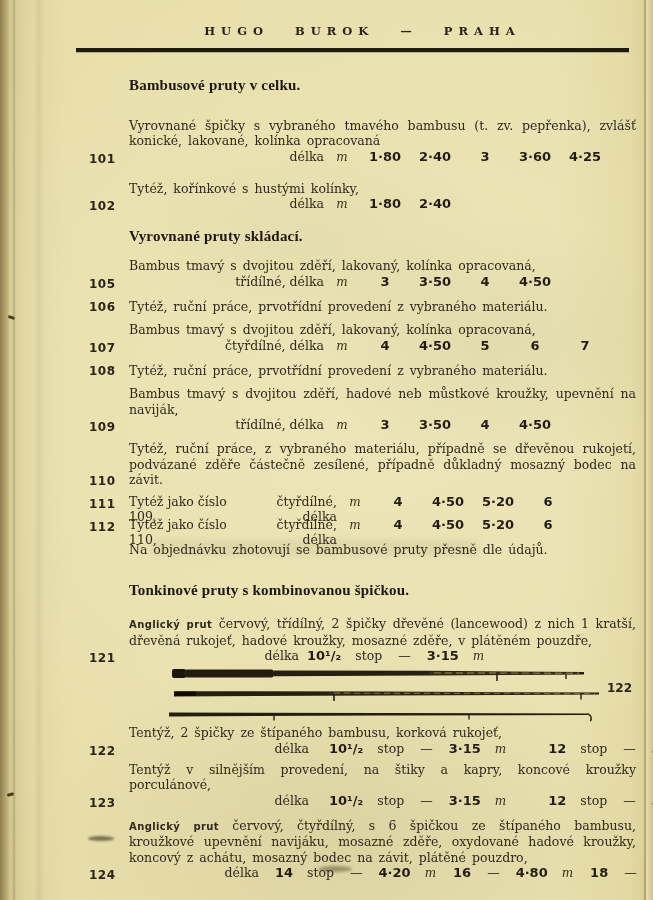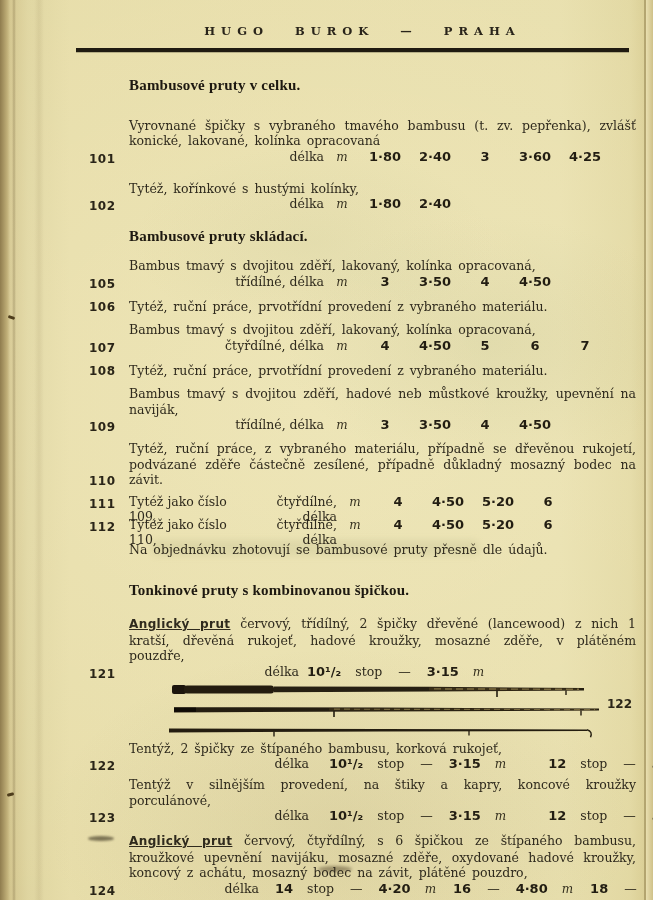--- a/index.html
+++ b/index.html
@@ -42,21 +42,21 @@
      color:#1d1810;margin:0 0 0 40px;letter-spacing:.2px;}
   .h1-a{margin-top:22px;}
   .h1-b{margin-top:12px;}
   .h1-c{margin-top:22px;}
 
   .item{display:flex;align-items:flex-end;}
   .num{width:40px;flex:none;font-family:"DejaVu Sans",sans-serif;font-weight:700;font-size:12px;
        color:#2a2518;padding-top:1px;letter-spacing:.5px;}
   .ibody{flex:1;max-width:507px;}
   .desc{margin:0;font-size:12.5px;line-height:15.5px;text-align:justify;word-spacing:2px;}
-  .desc b{font-family:"DejaVu Sans",sans-serif;font-size:12px;letter-spacing:.4px;text-decoration:underline;}
+  .desc b{font-family:"DejaVu Sans",sans-serif;font-size:10px;letter-spacing:.4px;}
 
   .size-row{display:flex;align-items:baseline;height:17px;}
   .slabel{width:195px;flex:none;text-align:right;font-size:12.5px;}
   .slabel-narrow{width:80px;flex:none;text-align:right;font-size:12.5px;}
   .inline-desc{width:128px;flex:none;font-size:12.5px;}
   .sunit{width:36px;flex:none;text-align:center;font-style:italic;font-size:12px;color:#35301f;}
   .sval{width:50px;flex:none;text-align:center;font-family:"DejaVu Sans",sans-serif;font-weight:700;font-size:13px;color:#221d12;}
 
   .stop-row{display:flex;align-items:baseline;height:17px;}
   .stlabel{flex:none;text-align:right;font-size:12.5px;}
@@ -125,21 +125,21 @@
         <p class="desc">Tytéž, kořínkové s hustými kolínky,</p>
         <div class="size-row">
           <span class="slabel">délka</span>
           <span class="sunit">m</span>
           <span class="sval">1·80</span>
           <span class="sval">2·40</span>
         </div>
       </div>
     </div>
 
-    <h1 class="h1-b">Bambusové pruty skládací.</h1>
+    <h1 class="h1-b">Vyrovnané pruty skládací.</h1>
 
     <div class="item mt10">
       <span class="num">105</span>
       <div class="ibody">
         <p class="desc">Bambus tmavý s dvojitou zděří, lakovaný, kolínka opracovaná,</p>
         <div class="size-row">
           <span class="slabel">třídílné, délka</span>
           <span class="sunit">m</span>
           <span class="sval">3</span>
           <span class="sval">3·50</span>

